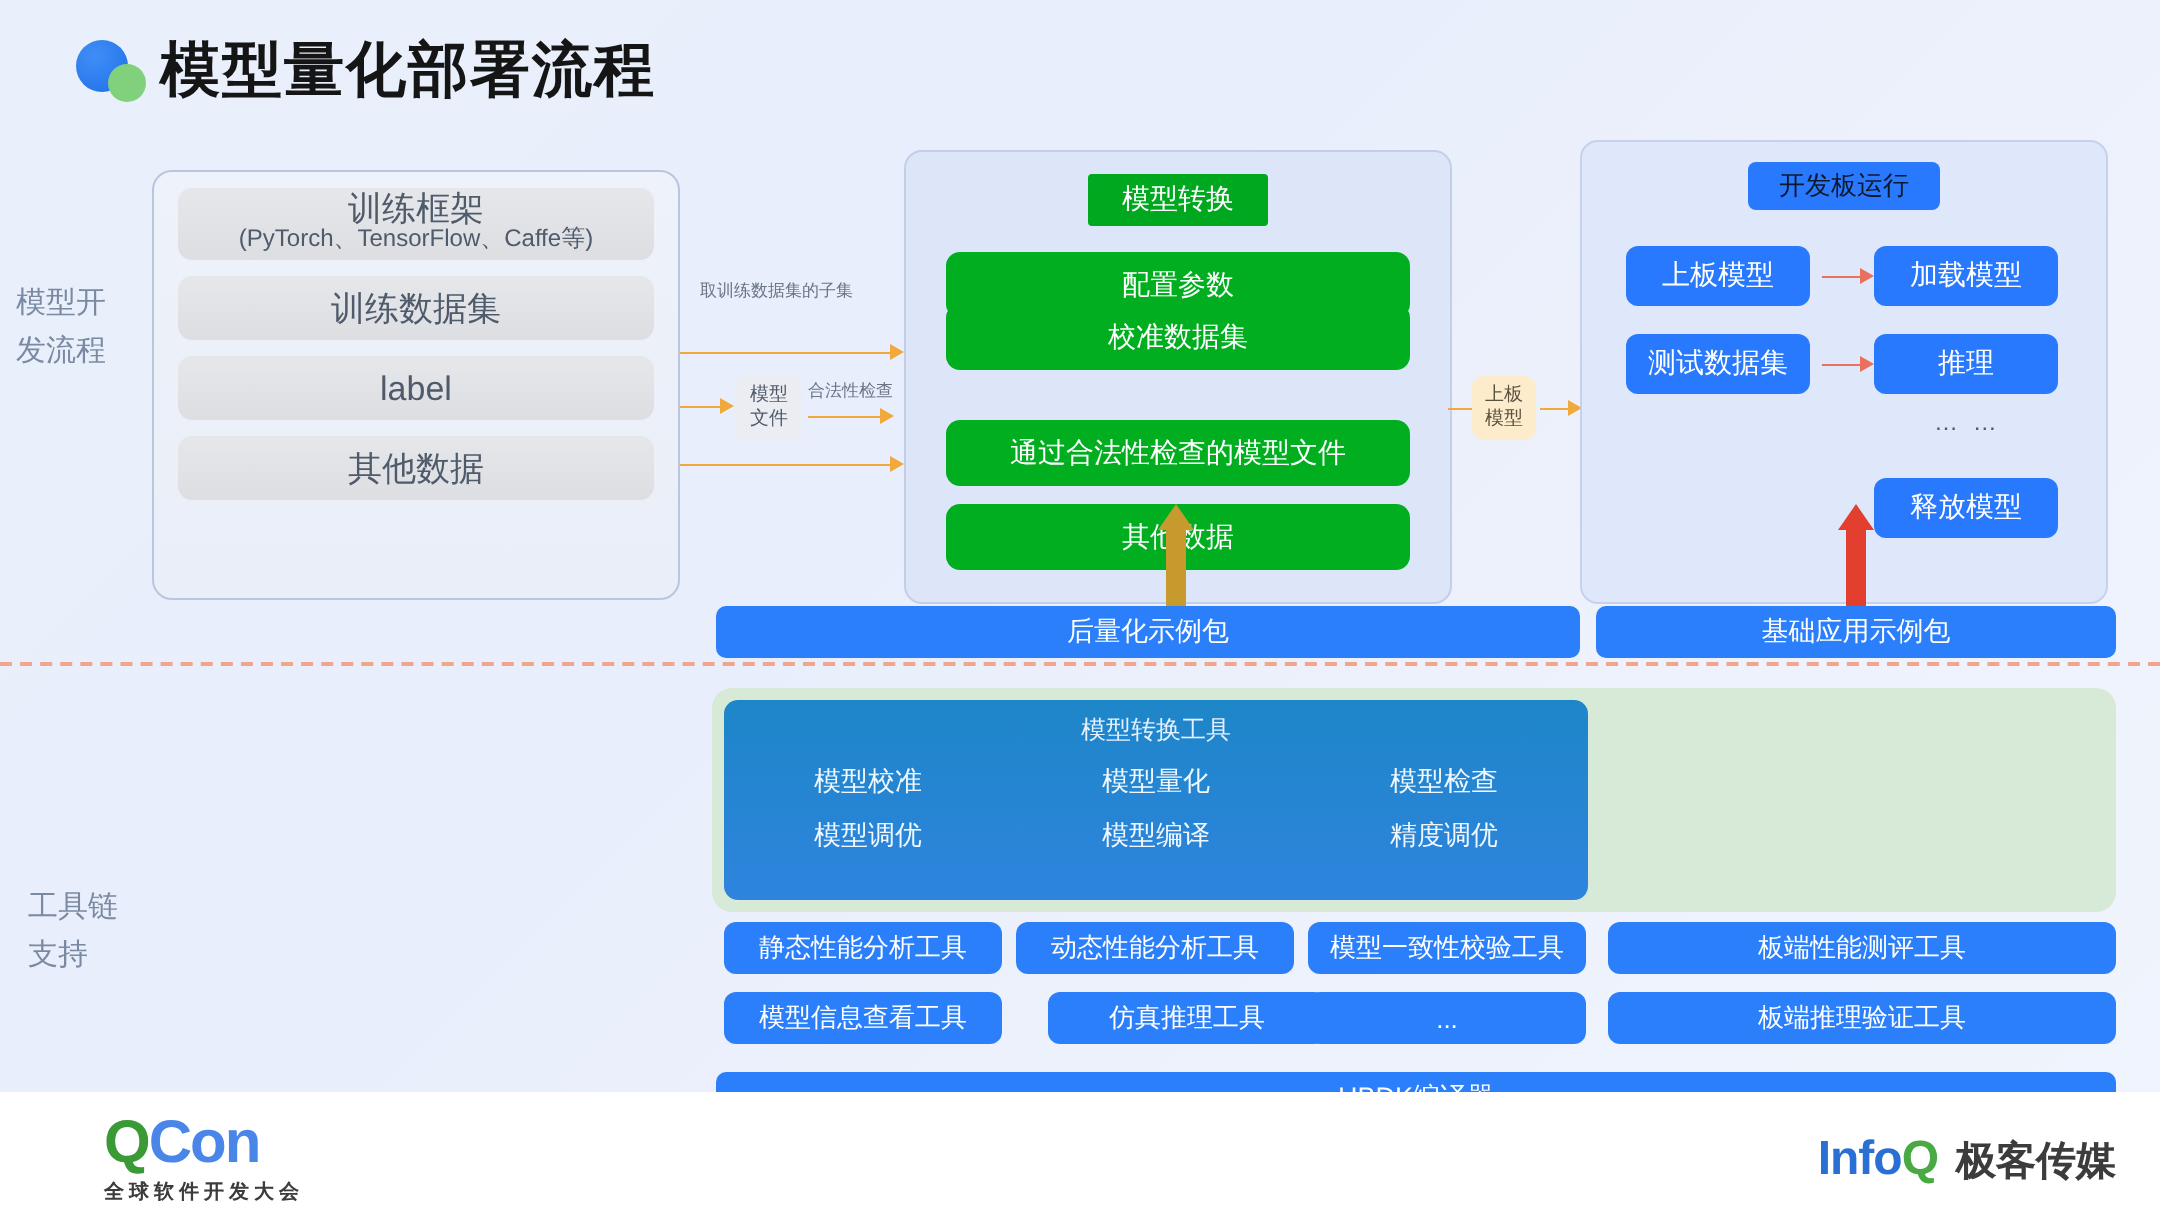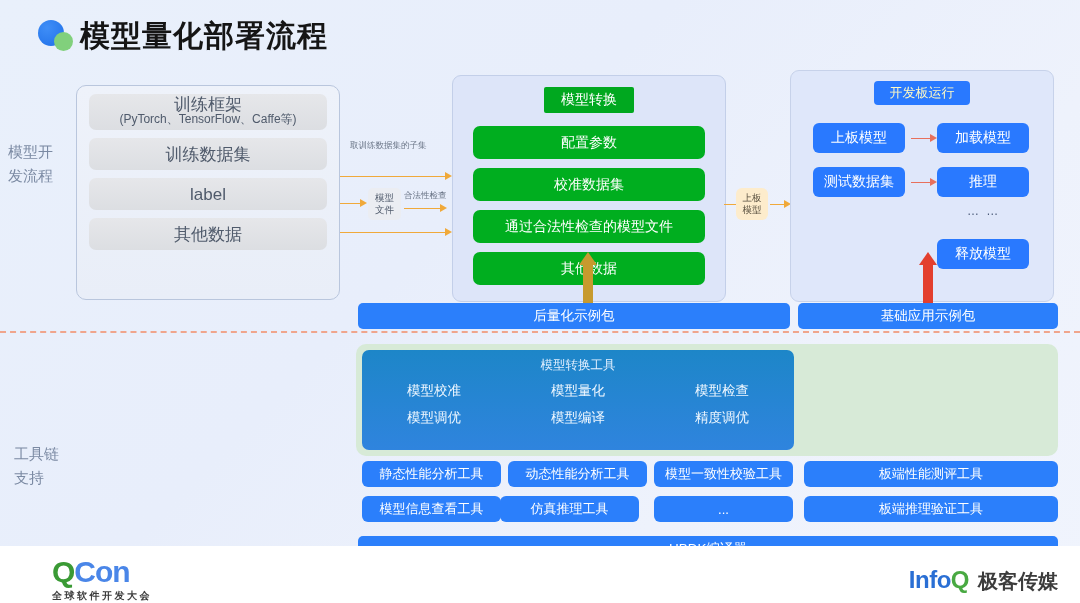--- a/index.html
+++ b/index.html
@@ -63,21 +63,21 @@
       border-radius:7px;color:#fff;font-size:14px;
       display:flex;align-items:center;justify-content:center;}
 
   
   #conn-b{position:absolute;left:724px;top:180px;width:68px;height:48px;}
 
   
   #panel-board{position:absolute;left:790px;top:70px;width:262px;height:230px;
       background:#dfe7fa;border:1px solid #c7d2ea;border-radius:9px;}
   .blue-head{position:absolute;left:50%;transform:translateX(-50%);top:10px;
-      width:96px;height:24px;background:#2979ff;border-radius:4px;color:#fef9c3;
+      width:96px;height:24px;background:#2979ff;border-radius:4px;color:#0f172a;
       font-size:13px;display:flex;align-items:center;justify-content:center;}
   .blue-item{position:absolute;height:30px;background:#2979ff;border-radius:6px;
       color:#fff;font-size:14px;display:flex;align-items:center;justify-content:center;}
   .red-arrow-line{position:absolute;height:0;border-top:1.6px solid #e8705c;}
   .red-arrow-head{position:absolute;width:0;height:0;border-top:4.5px solid transparent;
       border-bottom:4.5px solid transparent;border-left:7px solid #e8705c;}
   .dots-text{position:absolute;font-size:12px;color:#4a5a78;letter-spacing:2px;}
 
   
   .wide-bar{position:absolute;height:26px;border-radius:5px;background:#2b7ffb;
@@ -174,21 +174,21 @@
   <div class="arrow-line" style="left:64px;top:68px;width:36px;"></div>
   <div class="arrow-head" style="left:100px;top:63.5px;"></div>
 
   <div class="arrow-line" style="left:0px;top:92px;width:105px;"></div>
   <div class="arrow-head" style="left:105px;top:87.5px;"></div>
 </div>
 
 <div id="panel-convert">
   <div class="green-head">模型转换</div>
   <div class="green-item" style="top:50px;">配置参数</div>
-  <div class="green-item" style="top:92px;">校准数据集</div>
+  <div class="green-item" style="top:76px;">校准数据集</div>
   <div class="green-item" style="top:134px;">通过合法性检查的模型文件</div>
   <div class="green-item" style="top:176px;">其他数据</div>
 </div>
 
 <div class="up-arrow-shaft" style="left:583px;top:262px;height:42px;background:#c79a2e;"></div>
 <div class="up-arrow-head" style="left:579px;top:252px;border-bottom:13px solid #c79a2e;"></div>
 
 <div id="conn-b">
   <div class="arrow-line" style="left:0px;top:24px;width:12px;"></div>
   <div class="mini-box-orange" style="left:12px;top:8px;width:32px;height:32px;">
@@ -232,21 +232,21 @@
     </div>
   </div>
 </div>
 
 <div class="tool-btn" style="left:362px;top:461px;width:139px;">静态性能分析工具</div>
 <div class="tool-btn" style="left:508px;top:461px;width:139px;">动态性能分析工具</div>
 <div class="tool-btn" style="left:654px;top:461px;width:139px;">模型一致性校验工具</div>
 <div class="tool-btn" style="left:804px;top:461px;width:254px;">板端性能测评工具</div>
 
 <div class="tool-btn" style="left:362px;top:496px;width:139px;">模型信息查看工具</div>
-<div class="tool-btn" style="left:500px;top:496px;width:139px;">仿真推理工具</div>
+<div class="tool-btn" style="left:524px;top:496px;width:139px;">仿真推理工具</div>
 <div class="tool-btn" style="left:654px;top:496px;width:139px;">...</div>
 <div class="tool-btn" style="left:804px;top:496px;width:254px;">板端推理验证工具</div>
 
 <div class="wide-bar" style="left:358px;top:536px;width:700px;">HBDK编译器</div>
 
 <div id="footer-band"></div>
 <div id="qcon">
   <div class="word">
     <span class="q">Q</span><span class="con">Con</span>
   </div>

